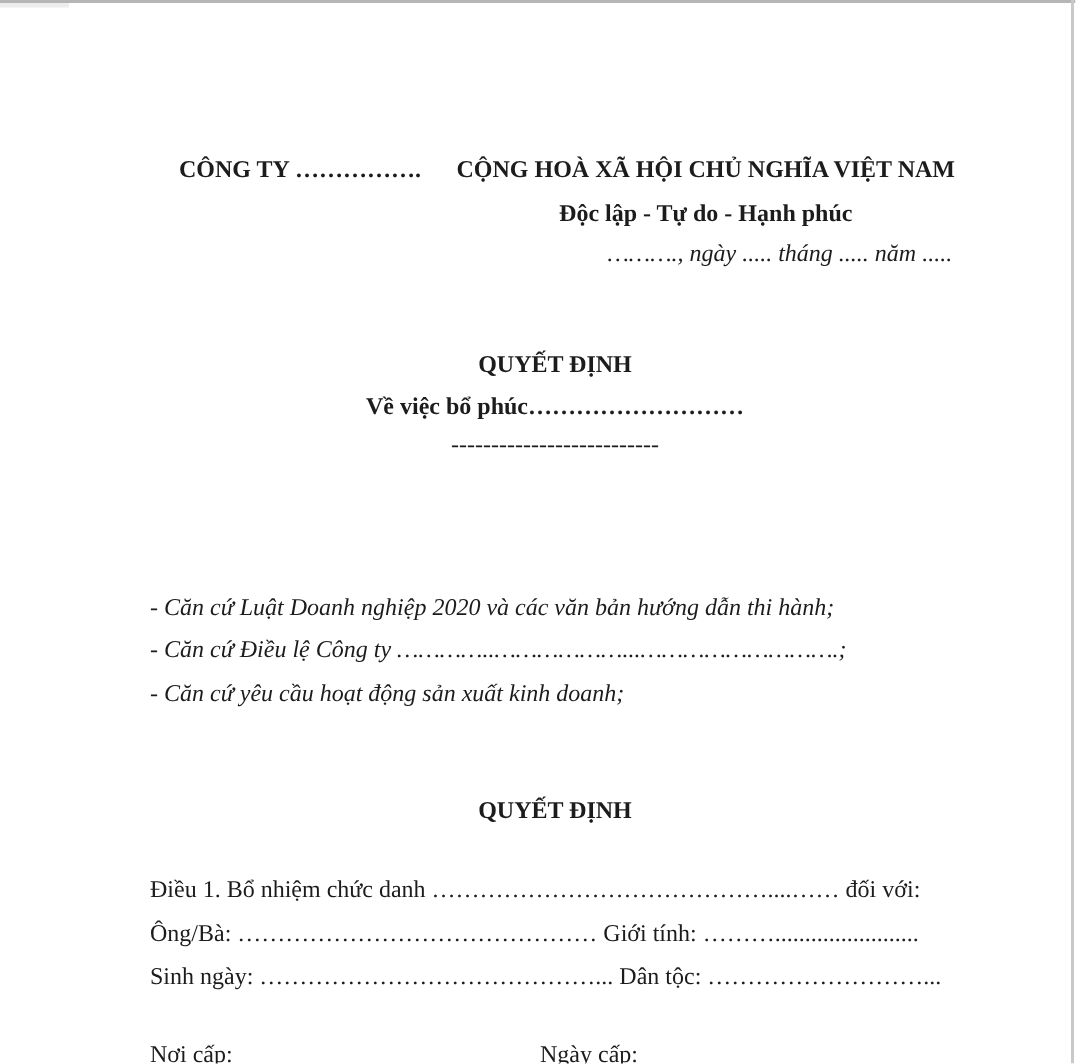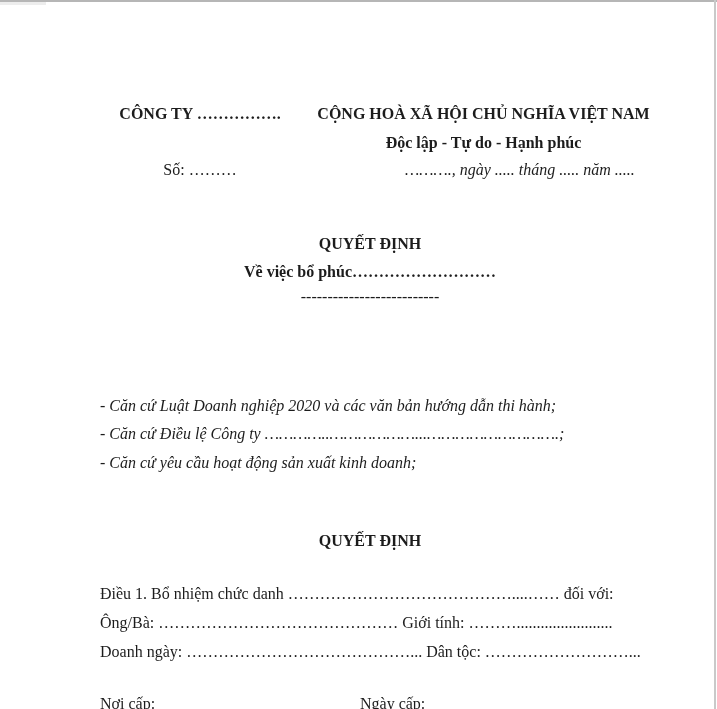--- a/index.html
+++ b/index.html
@@ -33,21 +33,21 @@
     background: #c9c9c9;
   }
   .line {
     position: absolute;
     height: 20px; line-height: 20px;
     white-space: nowrap;
   }
   .b { font-weight: bold; }
   .i { font-style: italic; }
   .col-left   { left: 100px; width: 200px; text-align: center; }
-  .col-right  { left: 312px; width: 343px; text-align: center; }
+  .col-right  { left: 299px; width: 343px; text-align: center; }
   .center-block { left: 100px; width: 540px; text-align: center; }
   .flush-left { left: 100px; text-align: center; }
 
   .t-header1  { top: 104px; }
   .t-motto    { top: 133px; }
   .t-numdate  { top: 160px; }
   .t-title1   { top: 234px; }
   .t-subject  { top: 262px; }
   .t-divider  { top: 287px; }
   .t-issuer   { top: 341px; }
@@ -68,37 +68,36 @@
 </head>
 <body>
 
 <div class="page">
 
   <div class="edge-top"></div>
   <div class="edge-top-notch"></div>
   <div class="edge-right"></div>
 
   <div class="line b col-left t-header1">CÔNG TY …………….</div>
-  <div class="line col-left t-numdate">Số: ………</div>
 
   <div class="line b col-right t-header1">CỘNG HOÀ XÃ HỘI CHỦ NGHĨA VIỆT NAM</div>
   <div class="line b col-right t-motto">Độc lập - Tự do - Hạnh phúc</div>
   <div class="line i pos-date t-numdate">………., ngày ..... tháng ..... năm .....</div>
 
   <div class="line b center-block t-title1">QUYẾT ĐỊNH</div>
   <div class="line b center-block t-subject">Về việc bổ phúc………………………</div>
   <div class="line center-block t-divider">--------------------------</div>
 
 
   <div class="line i flush-left t-rec0">- Căn cứ Luật Doanh nghiệp 2020 và các văn bản hướng dẫn thi hành;</div>
   <div class="line i flush-left t-rec1">- Căn cứ Điều lệ Công ty …………..………………...……………………….;</div>
   <div class="line i flush-left t-rec2">- Căn cứ yêu cầu hoạt động sản xuất kinh doanh;</div>
 
   <div class="line b center-block t-title2">QUYẾT ĐỊNH</div>
 
   <div class="line flush-left t-art0">Điều 1. Bổ nhiệm chức danh ……………………………………....…… đối với:</div>
   <div class="line flush-left t-art1">Ông/Bà: ……………………………………… Giới tính: ………........................</div>
-  <div class="line flush-left t-art2">Doanh ngày: ……………………………………... Dân tộc: ………………………...</div>
+  <div class="line flush-left t-art2">Sinh ngày: ……………………………………... Dân tộc: ………………………...</div>
 
   <div class="line pos-place t-footer">Nơi cấp:</div>
   <div class="line pos-issued t-footer">Ngày cấp:</div>
 
 </div>
 
 </body></html>

